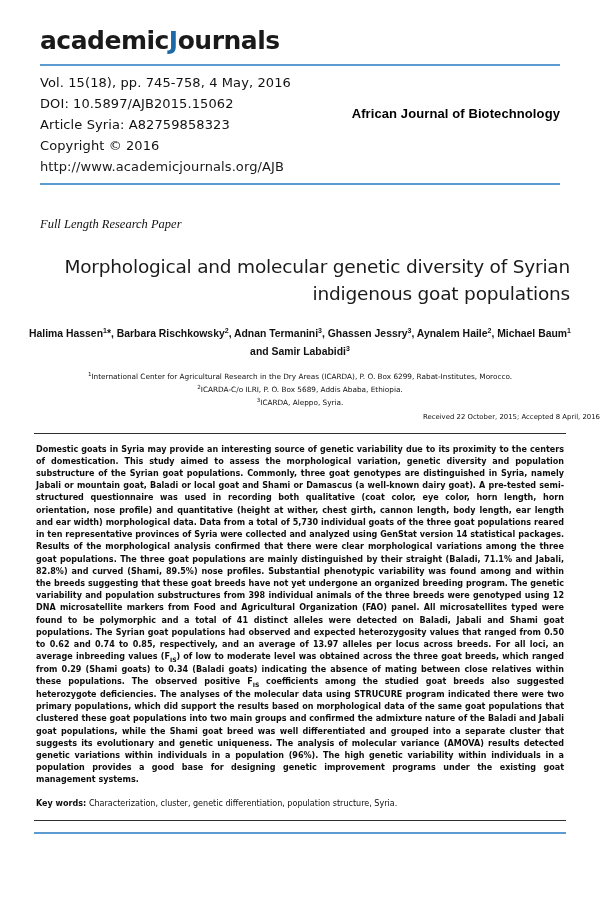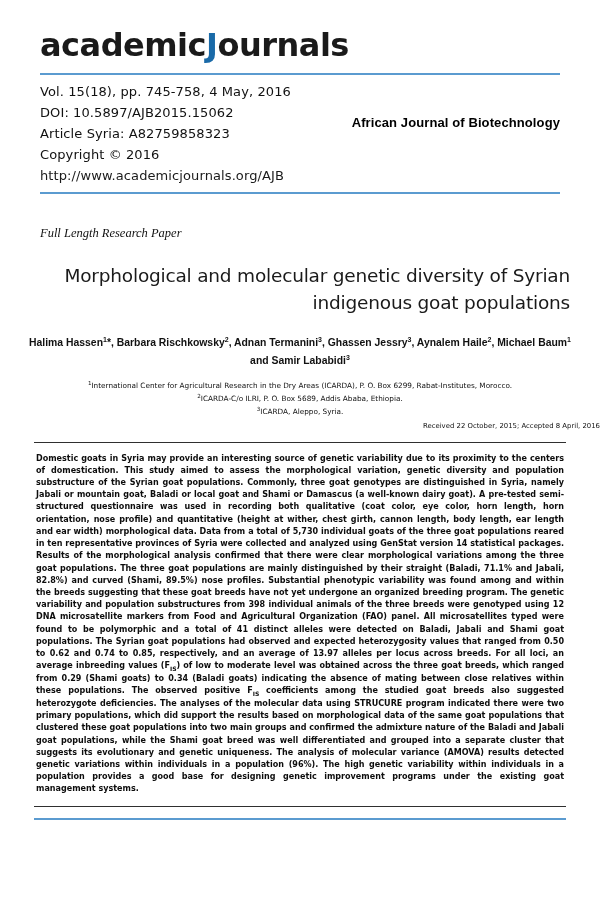--- a/index.html
+++ b/index.html
@@ -17,21 +17,21 @@
     width: 600px;
     height: 900px;
     padding: 0;
   }
 
   
   .masthead {
     padding: 26px 40px 4px 40px;
   }
   .logo {
-    font-size: 32px;
+    font-size: 25px;
     font-weight: bold;
     letter-spacing: -0.5px;
     color: #1a1a1a;
     font-family: "DejaVu Sans", sans-serif;
   }
   .logo .j {
     color: #1a6aa8;
   }
   .masthead-rule {
     margin: 5px 40px 0 40px;
@@ -172,17 +172,18 @@
   <div class="title">Morphological and molecular genetic diversity of Syrian indigenous goat populations</div>
 
   <div class="authors">Halima Hassen<sup>1</sup>*, Barbara Rischkowsky<sup>2</sup>, Adnan Termanini<sup>3</sup>, Ghassen Jessry<sup>3</sup>, Aynalem Haile<sup>2</sup>, Michael Baum<sup>1</sup> and Samir Lababidi<sup>3</sup></div>
 
   <div class="affiliations"><sup>1</sup>International Center for Agricultural Research in the Dry Areas (ICARDA), P. O. Box 6299, Rabat-Institutes, Morocco.<br><sup>2</sup>ICARDA-C/o ILRI, P. O. Box 5689, Addis Ababa, Ethiopia.<br><sup>3</sup>ICARDA, Aleppo, Syria.</div>
 
   <div class="received">Received 22 October, 2015; Accepted 8 April, 2016</div>
 
   <div class="abstract-wrap">
     <div class="abstract">Domestic goats in Syria may provide an interesting source of genetic variability due to its proximity to the centers of domestication. This study aimed to assess the morphological variation, genetic diversity and population substructure of the Syrian goat populations. Commonly, three goat genotypes are distinguished in Syria, namely Jabali or mountain goat, Baladi or local goat and Shami or Damascus (a well-known dairy goat). A pre-tested semi-structured questionnaire was used in recording both qualitative (coat color, eye color, horn length, horn orientation, nose profile) and quantitative (height at wither, chest girth, cannon length, body length, ear length and ear width) morphological data. Data from a total of 5,730 individual goats of the three goat populations reared in ten representative provinces of Syria were collected and analyzed using GenStat version 14 statistical packages. Results of the morphological analysis confirmed that there were clear morphological variations among the three goat populations. The three goat populations are mainly distinguished by their straight (Baladi, 71.1% and Jabali, 82.8%) and curved (Shami, 89.5%) nose profiles. Substantial phenotypic variability was found among and within the breeds suggesting that these goat breeds have not yet undergone an organized breeding program. The genetic variability and population substructures from 398 individual animals of the three breeds were genotyped using 12 DNA microsatellite markers from Food and Agricultural Organization (FAO) panel. All microsatellites typed were found to be polymorphic and a total of 41 distinct alleles were detected on Baladi, Jabali and Shami goat populations. The Syrian goat populations had observed and expected heterozygosity values that ranged from 0.50 to 0.62 and 0.74 to 0.85, respectively, and an average of 13.97 alleles per locus across breeds. For all loci, an average inbreeding values (F<sub>IS</sub>) of low to moderate level was obtained across the three goat breeds, which ranged from 0.29 (Shami goats) to 0.34 (Baladi goats) indicating the absence of mating between close relatives within these populations. The observed positive F<sub>IS</sub> coefficients among the studied goat breeds also suggested heterozygote deficiencies. The analyses of the molecular data using STRUCURE program indicated there were two primary populations, which did support the results based on morphological data of the same goat populations that clustered these goat populations into two main groups and confirmed the admixture nature of the Baladi and Jabali goat populations, while the Shami goat breed was well differentiated and grouped into a separate cluster that suggests its evolutionary and genetic uniqueness. The analysis of molecular variance (AMOVA) results detected genetic variations within individuals in a population (96%). The high genetic variability within individuals in a population provides a good base for designing genetic improvement programs under the existing goat management systems.</div>
+    <div class="keywords"><span class="kw-label">Key words:</span> <span>Characterization, cluster, genetic differentiation, population structure, Syria.</span></div>
   </div>
 
   <div class="bottom-rule"></div>
 
 </div>
 
 </body></html>

